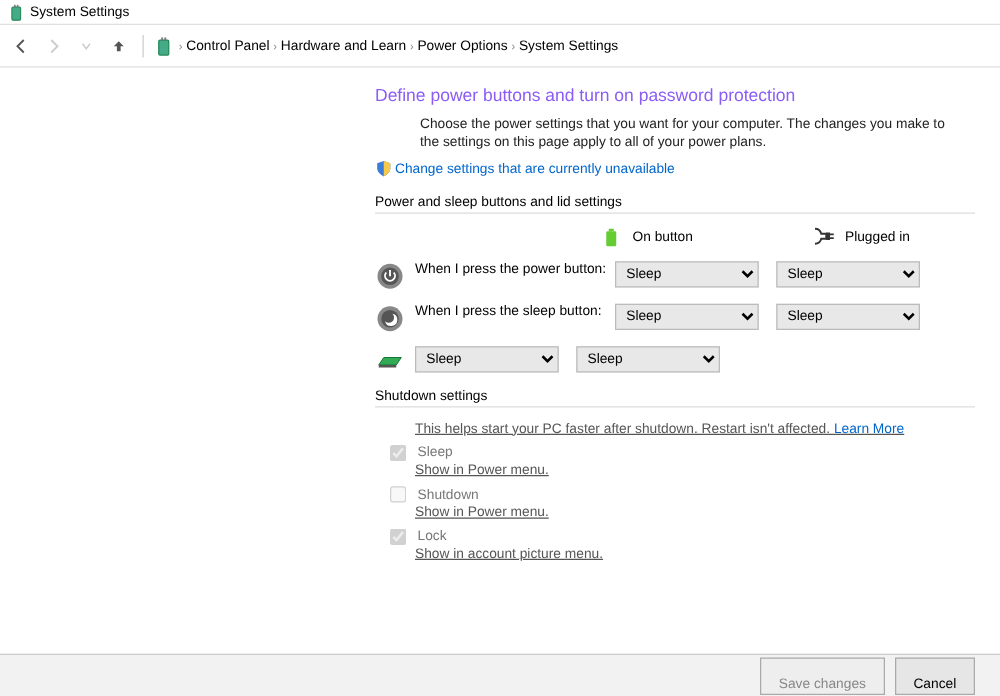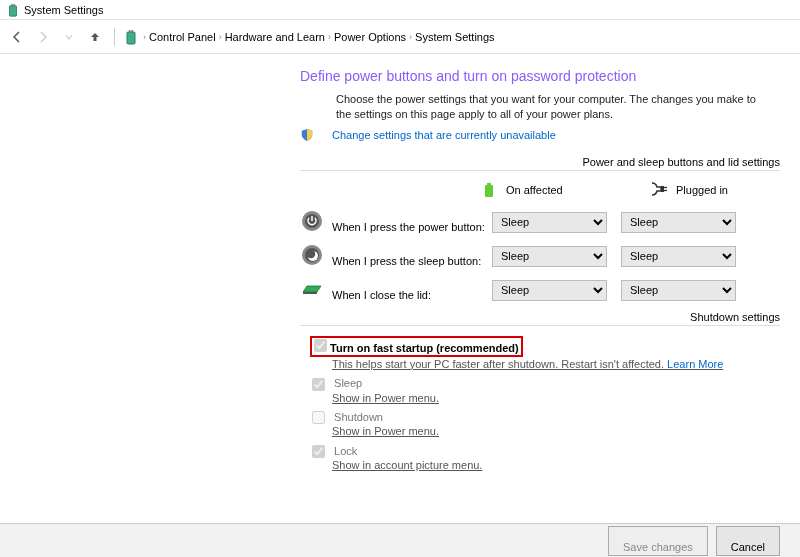--- a/index.html
+++ b/index.html
@@ -9,28 +9,28 @@
     .nav-bar { height: 34px; display: flex; align-items: center; padding: 0 6px; border-bottom: 1px solid #e0e0e0; gap: 4px; }
     .nav-icon { width: 22px; height: 22px; display: flex; align-items: center; justify-content: center; color: #555; cursor: pointer; }
     .nav-icon.disabled { color: #ccc; }
     .nav-sep { width: 1px; height: 18px; background: #ccc; margin: 0 4px; }
     .breadcrumb { display: flex; align-items: center; gap: 3px; font-size: 11px; }
     .breadcrumb span { cursor: pointer; }
     .breadcrumb .chev { color: #888; font-size: 9px; }
     .content { padding: 14px 0 0 300px; width: 780px; }
     .heading { color: #8b5cf6; font-size: 14px; margin-bottom: 8px; }
     .desc { font-size: 11px; color: #222; line-height: 1.35; margin-bottom: 6px; max-width: 430px; margin-left: 36px; }
-    .shield-line { display: flex; align-items: center; gap: 18px; margin-bottom: 14px; }
+    .shield-line { display: flex; align-items: center; gap: 2px; margin-bottom: 14px; }
     .shield { width: 14px; height: 14px; }
     .link { color: #0066cc; cursor: pointer; }
-    .section-header { font-size: 11px; color: #000; border-bottom: 1px solid #ddd; padding-bottom: 2px; margin-bottom: 10px; text-align: right; }
+    .section-header { font-size: 11px; color: #000; border-bottom: 1px solid #ddd; padding-bottom: 2px; margin-bottom: 10px; }
     .cols-header { display: flex; align-items: center; margin-left: 180px; gap: 60px; margin-bottom: 10px; }
     .col-h { display: flex; align-items: center; gap: 8px; width: 110px; }
     .battery-icon, .plug-icon { width: 18px; height: 18px; }
-    .row { display: flex; align-items: flex-end; margin-bottom: 10px; }
+    .row { display: flex; align-items: flex-start; margin-bottom: 10px; }
     .row-icon { width: 24px; height: 24px; margin-right: 8px; }
     .row-label { width: 160px; font-size: 11px; }
     .sel { width: 115px; height: 21px; font-size: 11px; background: #e8e8e8; border: 1px solid #bbb; padding: 1px 4px; margin-right: 14px; }
     .shutdown-section { margin-top: 6px; }
     .opt { margin-left: 12px; font-size: 11px; line-height: 1.3; margin-bottom: 5px; }
     .opt input[type=checkbox] { margin-right: 6px; vertical-align: middle; }
     .opt .opt-title { font-weight: normal; color: #777; }
     .opt .opt-desc { margin-left: 20px; color: #555; text-decoration: underline; }
     .highlight { border: 2px solid #d40000; padding: 1px 2px; display: inline-block; margin-left: 10px; }
     .footer { position: absolute; bottom: 0; left: 0; right: 0; height: 34px; border-top: 1px solid #ccc; background: #f2f2f2; display: flex; align-items: center; justify-content: flex-end; padding-right: 20px; gap: 8px; }
@@ -101,21 +101,21 @@
   </div>
 
   <div class="section-header">Power and sleep buttons and lid settings</div>
 
   <div class="cols-header">
     <div class="col-h">
       <svg class="battery-icon" viewBox="0 0 18 18">
           <rect x="5" y="4" width="8" height="12" rx="1" fill="#6c3"></rect>
           <rect x="7" y="2" width="4" height="2" fill="#6c3"></rect>
         </svg>
-      <span>On affected</span>
+      <span>On button</span>
     </div>
     <div class="col-h">
       <svg class="plug-icon" viewBox="0 0 18 18">
           <path d="M2 14 Q6 14 7 10 L11 10 L11 6 L7 6 Q6 2 2 2" fill="none" stroke="#333" stroke-width="1.5"></path>
           <rect x="11" y="5" width="3" height="6" fill="#333"></rect>
           <line x1="14" y1="6.5" x2="17" y2="6.5" stroke="#333" stroke-width="1.3"></line>
           <line x1="14" y1="9.5" x2="17" y2="9.5" stroke="#333" stroke-width="1.3"></line>
         </svg>
       <span>Plugged in</span>
     </div>
@@ -142,32 +142,27 @@
     <span class="row-label">When I press the sleep button:</span>
     <select class="sel"><option>Sleep</option></select>
     <select class="sel"><option>Sleep</option></select>
   </div>
 
   <div class="row">
     <svg class="row-icon" viewBox="0 0 24 24">
         <path d="M3 15 L17 15 L21 9 L7 9 Z" fill="#3a5" stroke="#173" stroke-width="0.8"></path>
         <path d="M3 15 L3 17 L17 17 L17 15 Z" fill="#555"></path>
       </svg>
-    <span class="row-label">When I close the lid:</span>
     <select class="sel"><option>Sleep</option></select>
     <select class="sel"><option>Sleep</option></select>
   </div>
 
   <div class="shutdown-section">
     <div class="section-header">Shutdown settings</div>
 
-    <div class="highlight">
-      <input type="checkbox" checked="" disabled="" style="">
-      <span class="opt-title enabled" style="font-weight:bold;">Turn on fast startup (recommended)</span>
-    </div>
     <div class="opt">
       <div class="opt-desc"><span>This helps start your PC faster after shutdown. Restart isn't affected.</span> <span class="link">Learn More</span></div>
     </div>
 
     <div class="opt">
       <input type="checkbox" checked="" disabled="" style="">
       <span class="opt-title">Sleep</span>
       <div class="opt-desc">Show in Power menu.</div>
     </div>
 

